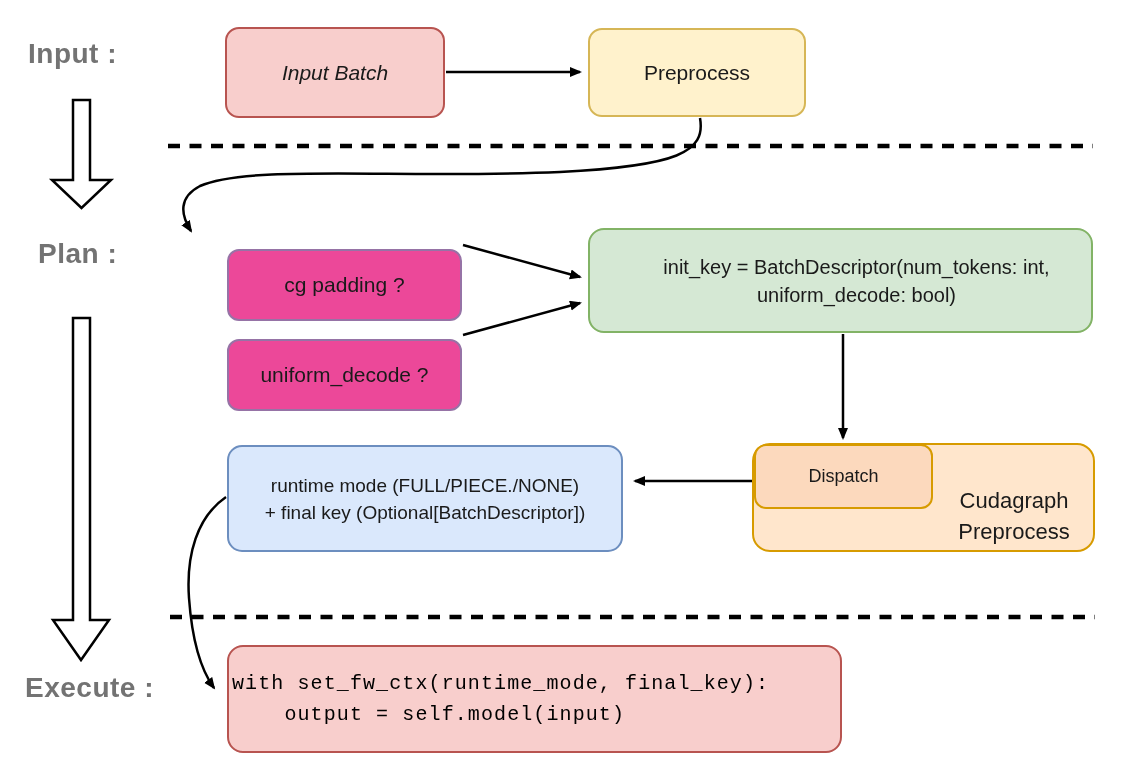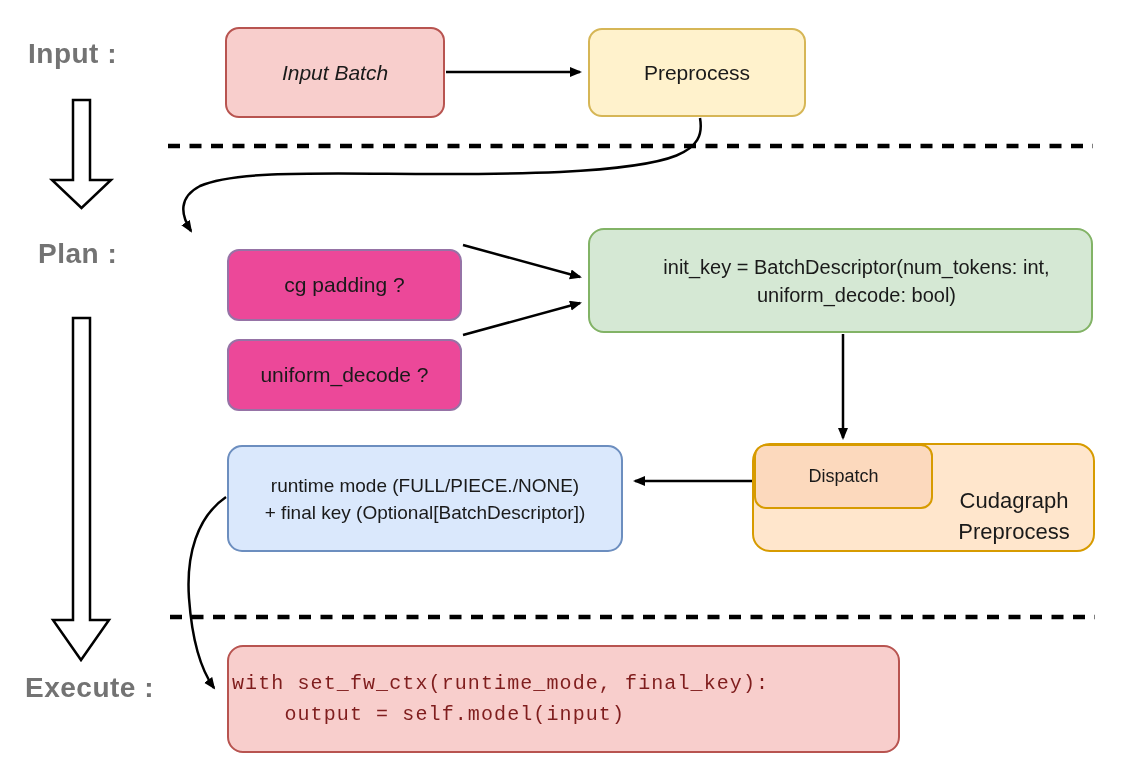--- a/index.html
+++ b/index.html
@@ -31,23 +31,23 @@
   .node-init-key{left:588px;top:228px;width:505px;height:105px;border-radius:16px;font-size:20px;line-height:28px;flex-direction:column;padding-left:32px;}
   .node-cudagraph-outer{left:752px;top:443px;width:343px;height:109px;border-radius:18px;}
   .node-dispatch{left:754px;top:444px;width:179px;height:65px;border-radius:12px;font-size:18px;}
   .cudagraph-label{
     position:absolute;left:933px;top:462px;width:162px;height:72px;
     display:flex;flex-direction:column;align-items:center;justify-content:center;
     font-size:22px;line-height:31px;text-align:center;margin-top:18px;
   }
   .node-runtime{left:227px;top:445px;width:396px;height:107px;border-radius:15px;font-size:19px;line-height:27px;flex-direction:column;}
   .node-code{
-    left:227px;top:645px;width:673px;height:108px;border-radius:16px;
+    left:227px;top:645px;width:615px;height:108px;border-radius:16px;
     font-family:"Liberation Mono",monospace;font-size:20px;line-height:31px;letter-spacing:1.1px;
-    color:#7f1d1d;justify-content:flex-start;align-items:center;
+    color:#000000;justify-content:flex-start;align-items:center;
   }
   .code-lines{white-space:pre;text-align:left;padding-left:3px;}
   .label-input  {left:28px;top:38px;}
   .label-plan   {left:38px;top:238px;}
   .label-execute{left:25px;top:672px;}
 </style>
 </head>
 <body>
 
 <div id="canvas">

